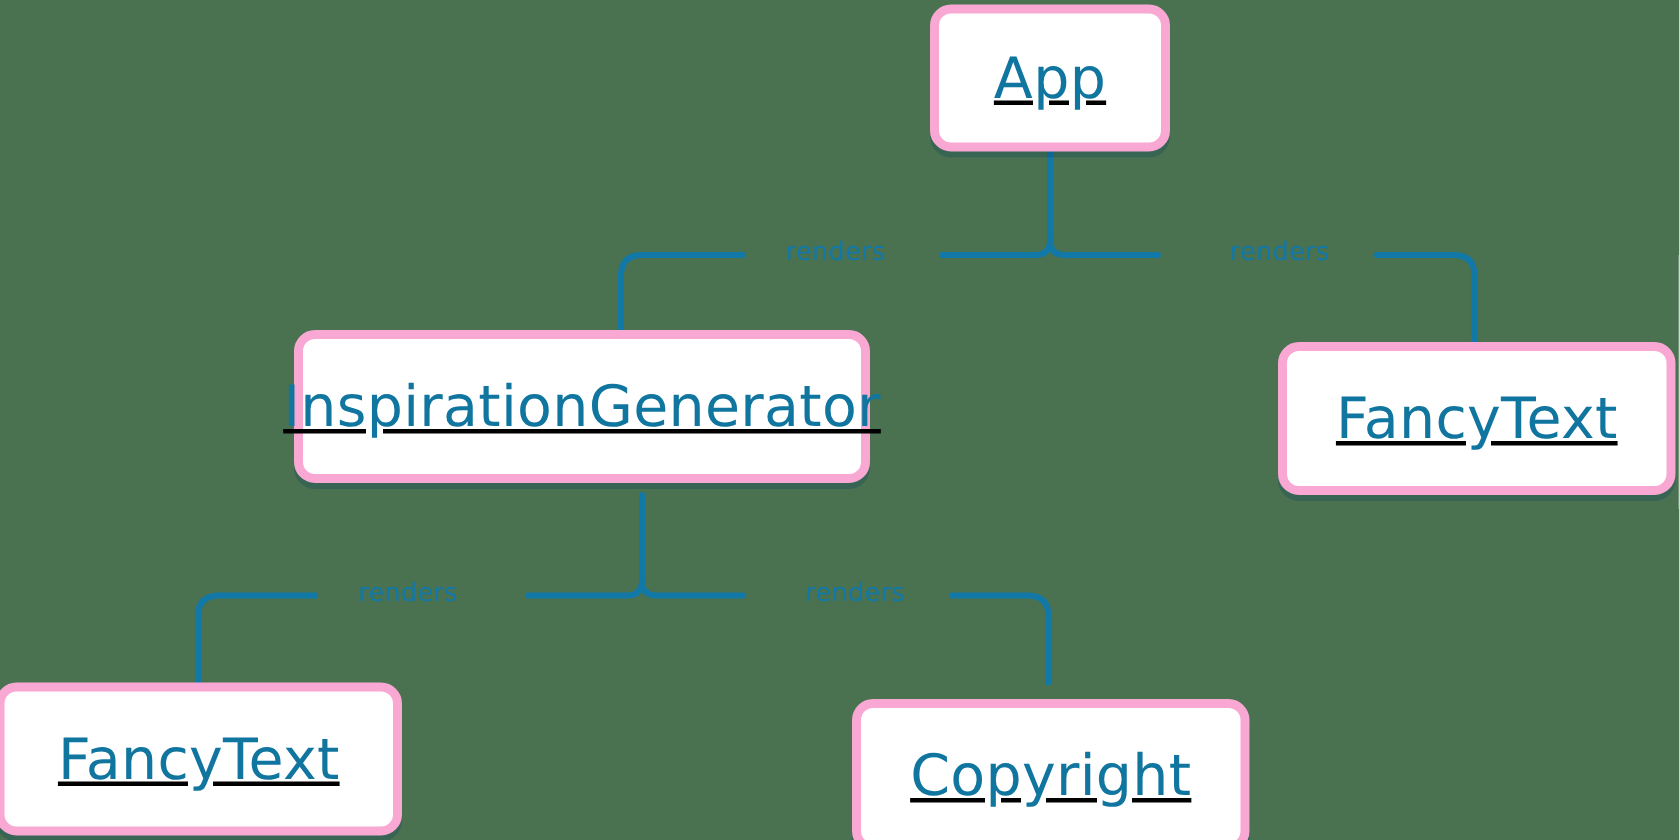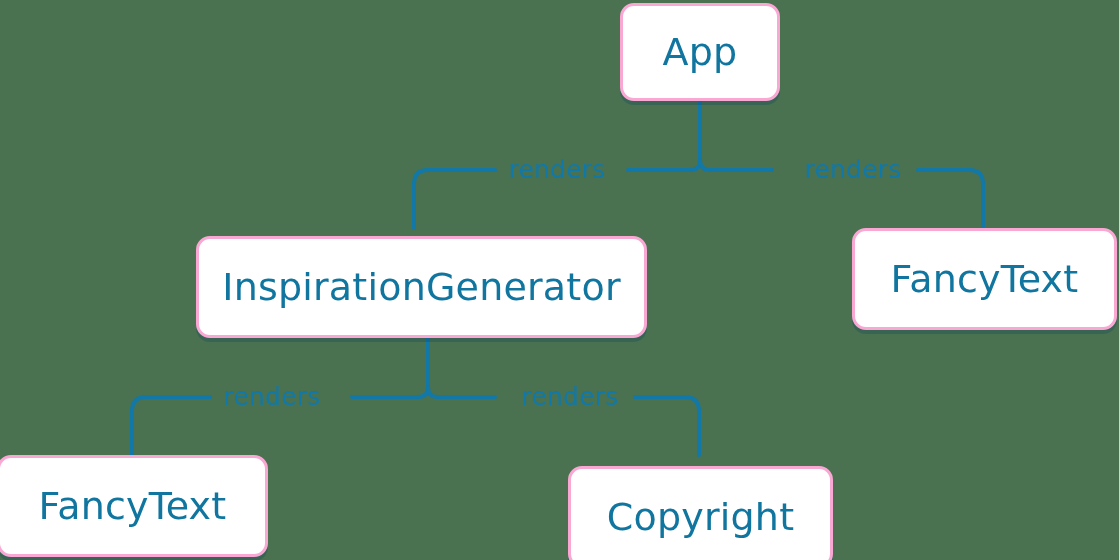--- a/index.html
+++ b/index.html
@@ -24,49 +24,50 @@
     position: absolute;
     left: 0;
     top: 0;
     width: 1119px;
     height: 560px;
   }
   .node {
     position: absolute;
     box-sizing: border-box;
     background: #ffffff;
-    border: 3px solid #f9a8d4;
+    border: 6px solid #f9a8d4;
     border-radius: 14px;
     display: flex;
     align-items: center;
     justify-content: center;
     box-shadow: 0 4px 0 rgba(18, 70, 95, 0.30);
+    text-decoration: underline;
   }
   .node-label {
     color: #11769f;
     font-size: 38px;
     font-weight: 400;
     letter-spacing: 0.2px;
     line-height: 1;
     white-space: nowrap;
   }
   .edge-label {
     position: absolute;
     color: #1178a8;
-    font-size: 25px;
+    font-size: 17px;
     font-weight: 500;
     line-height: 1;
     white-space: nowrap;
     transform: translate(-50%, -50%);
     letter-spacing: 0.2px;
   }
 
   
   #node-app            { left: 620px; top: 3px;   width: 160px; height: 98px; }
-  #node-inspiration    { left: 196px; top: 236px; width: 451px; height: 102px; }
+  #node-inspiration    { left: 196px; top: 220px; width: 384px; height: 102px; }
   #node-fancytext-right{ left: 852px; top: 228px; width: 265px; height: 102px; }
   #node-fancytext-left { left: -3px;  top: 455px; width: 271px; height: 102px; }
   #node-copyright      { left: 568px; top: 466px; width: 265px; height: 102px; }
 
   
   #label-app-inspiration { left: 557px; top: 169px; }
   #label-app-fancytext   { left: 853px; top: 169px; }
   #label-ig-fancytext    { left: 272px; top: 396px; }
   #label-ig-copyright    { left: 570px; top: 396px; }
 </style>

